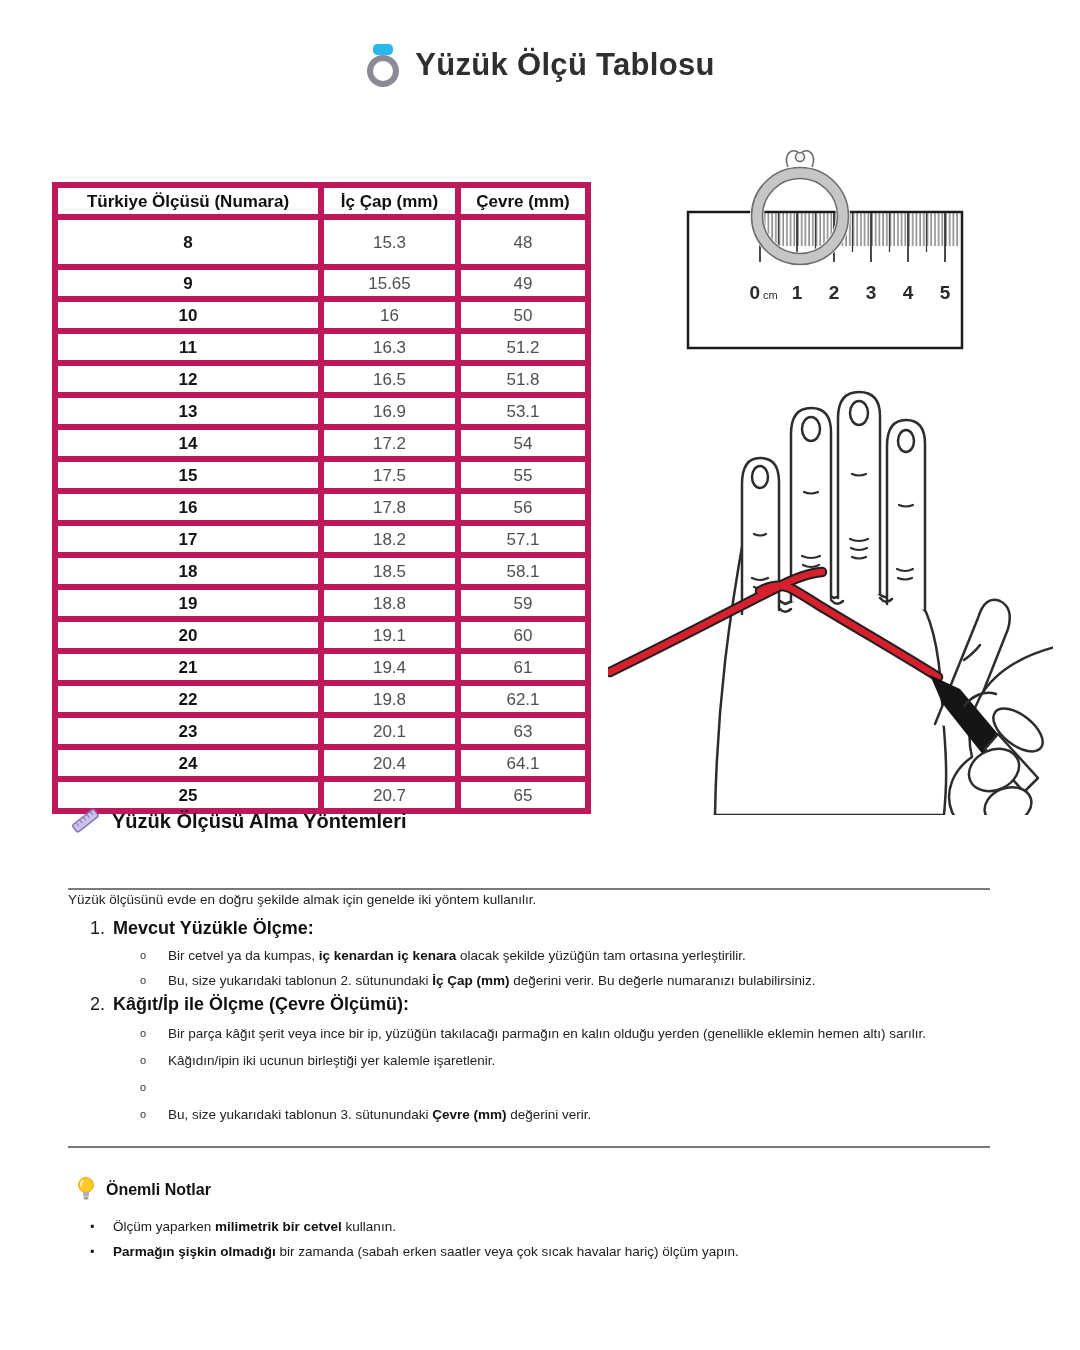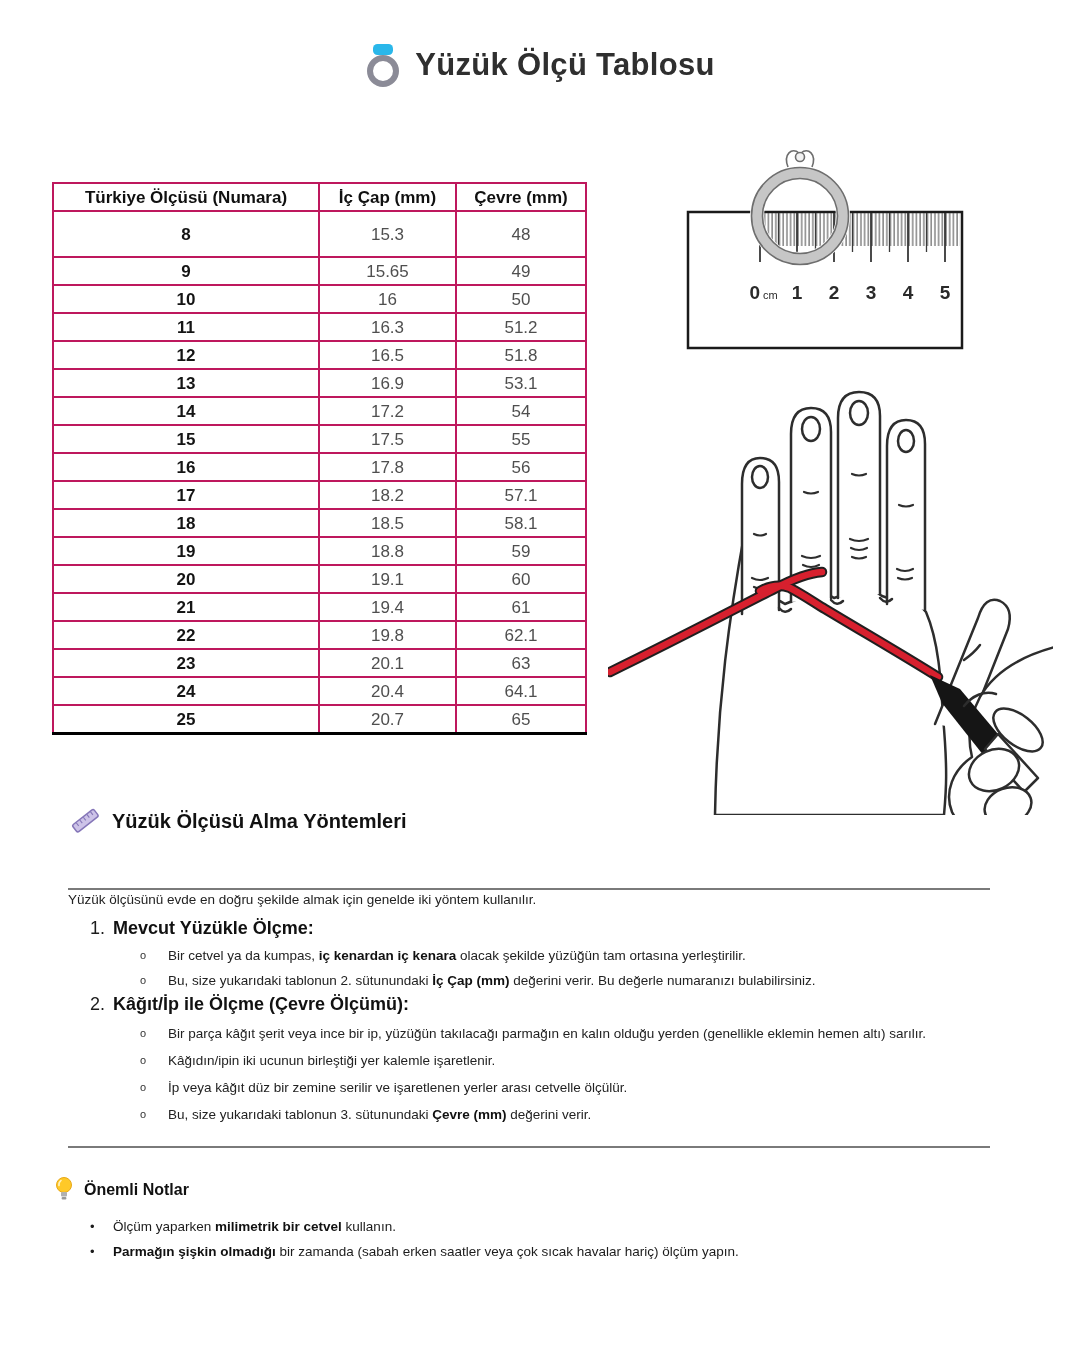--- a/index.html
+++ b/index.html
@@ -10,21 +10,21 @@
   .abs{position:absolute;}
 
   
   .title-wrap{top:42px;left:0;width:1080px;display:flex;justify-content:center;align-items:center;gap:14px;}
   .title-text{font-size:31px;font-weight:bold;color:#2f2f2f;letter-spacing:.3px;}
 
   
   .size-table{left:52px;top:182px;}
   table{border-collapse:collapse;table-layout:fixed;width:533px;background:#fff;border:2px solid #000;border-bottom:3px solid #000;}
   col.c1{width:266px;} col.c2{width:137px;} col.c3{width:130px;}
-  th,td{border:2px solid #be185d;text-align:center;padding:0;font-size:17px;line-height:1;}
+  th,td{border:6px solid #be185d;text-align:center;padding:0;font-size:17px;line-height:1;}
   th{font-weight:bold;color:#101010;height:26px;}
   td{height:26px;}
   tr.tall td{height:44px;}
   td.size{font-weight:bold;color:#141414;}
   td.val{color:#4f4f4f;border-radius:19px;}
 
   
   .sec-head{display:flex;align-items:center;gap:12px;}
   .sec-head .txt{font-size:20px;font-weight:bold;color:#111;}
   .notes-head .txt{font-size:16px;}
@@ -316,31 +316,30 @@
   <div class="sub">
     <span class="marker">o</span>
     <span class="txt"><span>Bir parça kâğıt şerit veya ince bir ip, yüzüğün takılacağı parmağın en kalın olduğu yerden (genellikle eklemin hemen altı) sarılır.</span><b></b><span></span></span>
   </div>
   <div class="sub">
     <span class="marker">o</span>
     <span class="txt"><span>Kâğıdın/ipin iki ucunun birleştiği yer kalemle işaretlenir.</span><b></b><span></span></span>
   </div>
   <div class="sub">
     <span class="marker">o</span>
-    <span class="txt"><span>İp veya kâğıt düz bir zemine serilir ve işaretlenen yerler arası cetvelle ölçülür.</span><b></b><span></span></span>
   </div>
   <div class="sub">
     <span class="marker">o</span>
     <span class="txt"><span>Bu, size yukarıdaki tablonun 3. sütunundaki </span><b>Çevre (mm)</b><span> değerini verir.</span></span>
   </div>
 </div>
 
 <div class="abs hr" style="left:68px;top:1146px;width:922px;"></div>
 
-<div class="abs sec-head notes-head" style="left:54px;top:1176px;gap:10px;">
+<div class="abs sec-head notes-head" style="left:76px;top:1176px;gap:10px;">
   <svg width="20" height="27" viewBox="0 0 20 27">
     <circle cx="10" cy="9" r="7.5" fill="#ffc928" stroke="#e8a817" stroke-width="1"></circle>
     <path d="M7,4.5 Q4.5,6.5 5,9.5" stroke="#fff3c4" stroke-width="1.6" fill="none" stroke-linecap="round"></path>
     <rect x="7" y="16" width="6" height="4.5" rx="1" fill="#b0b0b0"></rect>
     <rect x="7.6" y="21" width="4.8" height="2.4" rx="1" fill="#999999"></rect>
   </svg>
   <span class="txt">Önemli Notlar</span>
 </div>
 
 <div class="abs" style="left:90px;top:1218px;width:930px;">

